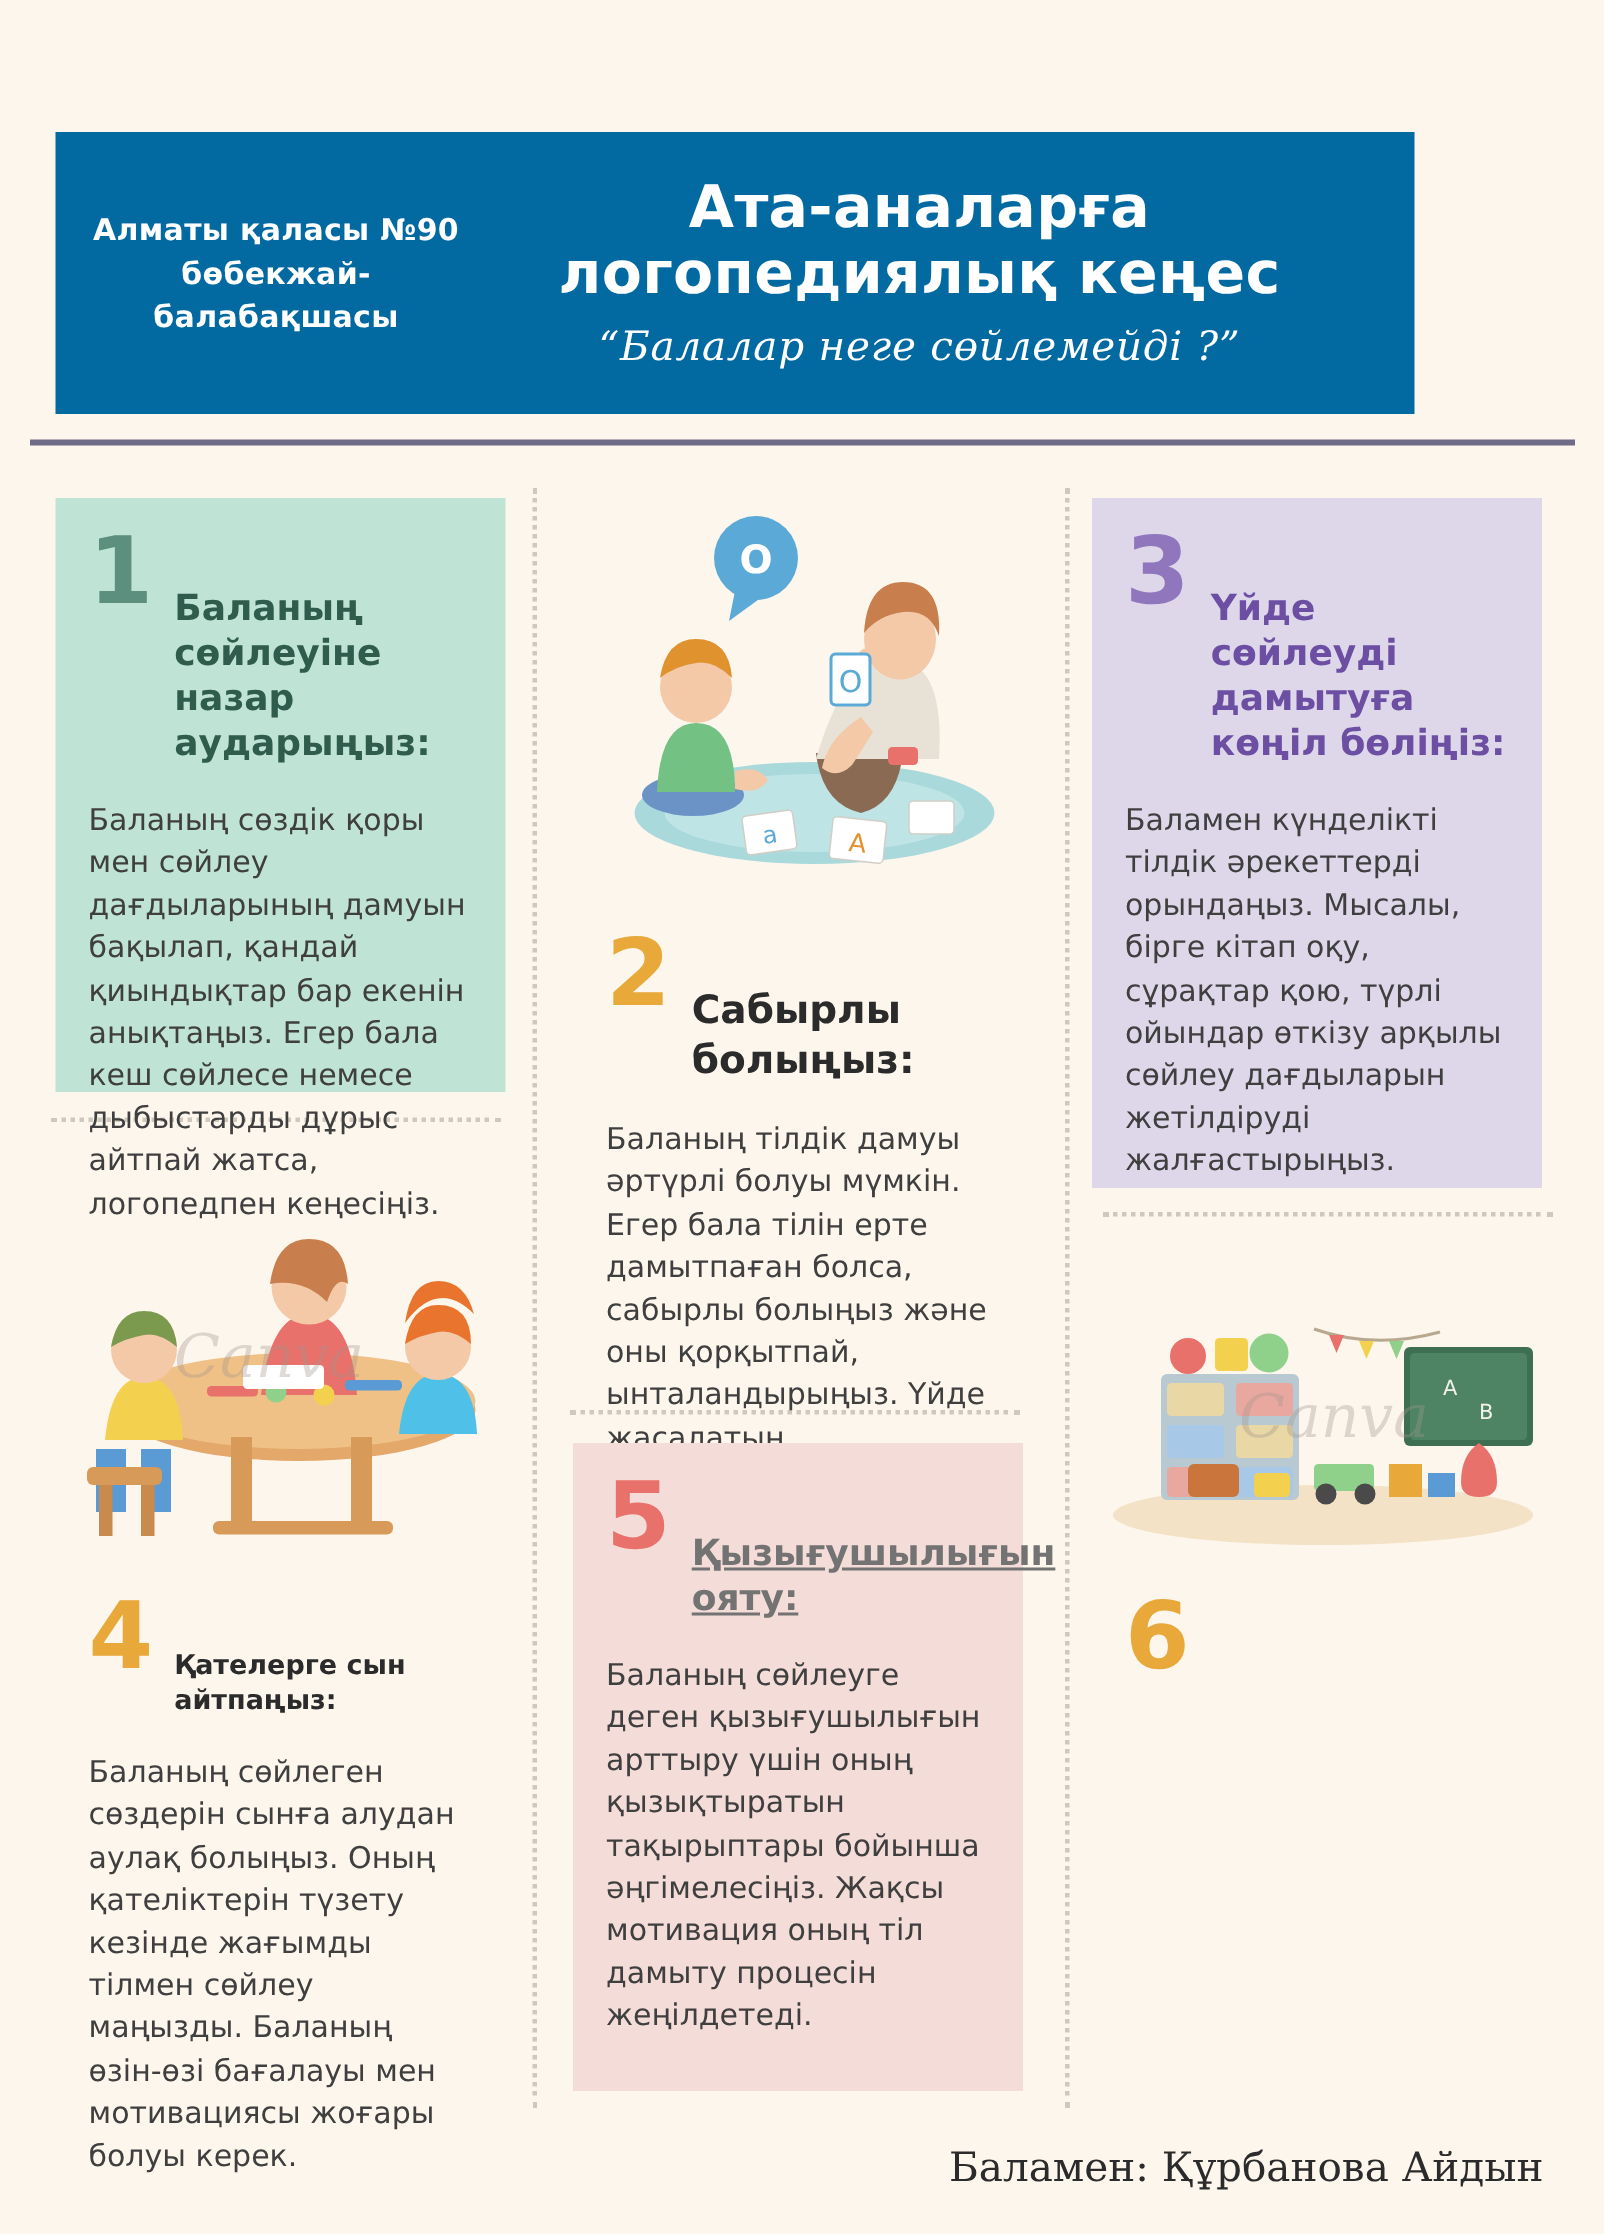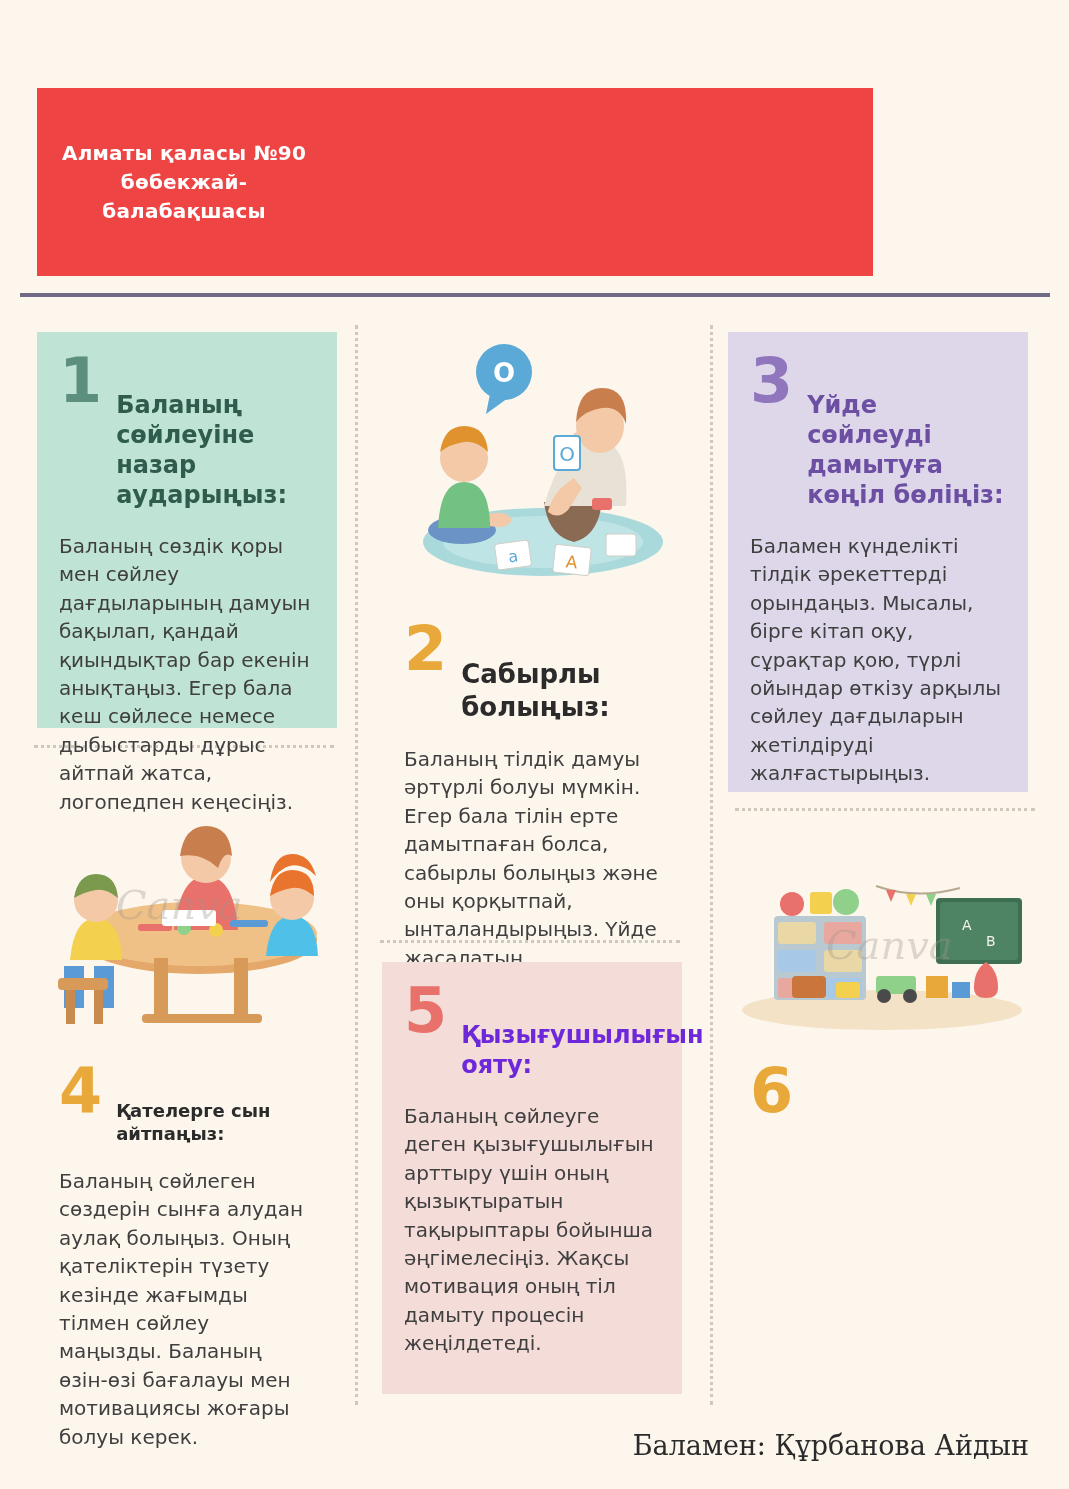--- a/index.html
+++ b/index.html
@@ -13,22 +13,22 @@
     width: 1069px;
     height: 1489px;
     background: #fdf6ed;
     overflow: hidden;
   }
 
   
   .header-bar {
     position: absolute;
     left: 37px; top: 88px;
-    width: 836px; height: 188px;
-    background: #ef4444;
+    width: 906px; height: 188px;
+    background: #0369a1;
     display: flex;
     align-items: center;
   }
   .org-block {
     width: 272px;
     padding-left: 22px;
     color: #ffffff;
     text-align: center;
     font-weight: bold;
     font-size: 20px;
@@ -143,21 +143,21 @@
   #card4 .num { color: #e8a93a; }
   #card4 .htext { color: #2b2b2b; font-size: 18px; }
 
   
   #card5 {
     left: 382px; top: 962px;
     width: 300px; height: 432px;
     background: #f4dcd8;
   }
   #card5 .num { color: #e8716b; }
-  #card5 .htext { color: #6d28d9; }
+  #card5 .htext { color: #737373; text-decoration: underline; }
 
   
   #card6 {
     left: 728px; top: 1042px;
     width: 300px; height: 345px;
     background: transparent;
   }
   #card6 .num { color: #e8a93a; }
   #card6 .htext { color: #2b2b2b; }
 
@@ -185,20 +185,24 @@
     color: #2b2b2b;
   }
 </style>
 </head>
 <body>
 
 <div class="page">
 
   <div class="header-bar">
     <div class="org-block">Алматы қаласы №90 бөбекжай-балабақшасы</div>
+    <div class="title-block">
+      <div class="main-title">Ата-аналарға логопедиялық кеңес</div>
+      <div class="sub-title">“Балалар неге сөйлемейді ?”</div>
+    </div>
   </div>
   <div class="header-rule"></div>
 
   <div class="vsep a"></div>
   <div class="vsep b"></div>
   <div class="hsep left1"></div>
   <div class="hsep mid1"></div>
   <div class="hsep right1"></div>
 
   <div class="illus" id="illus-top">

